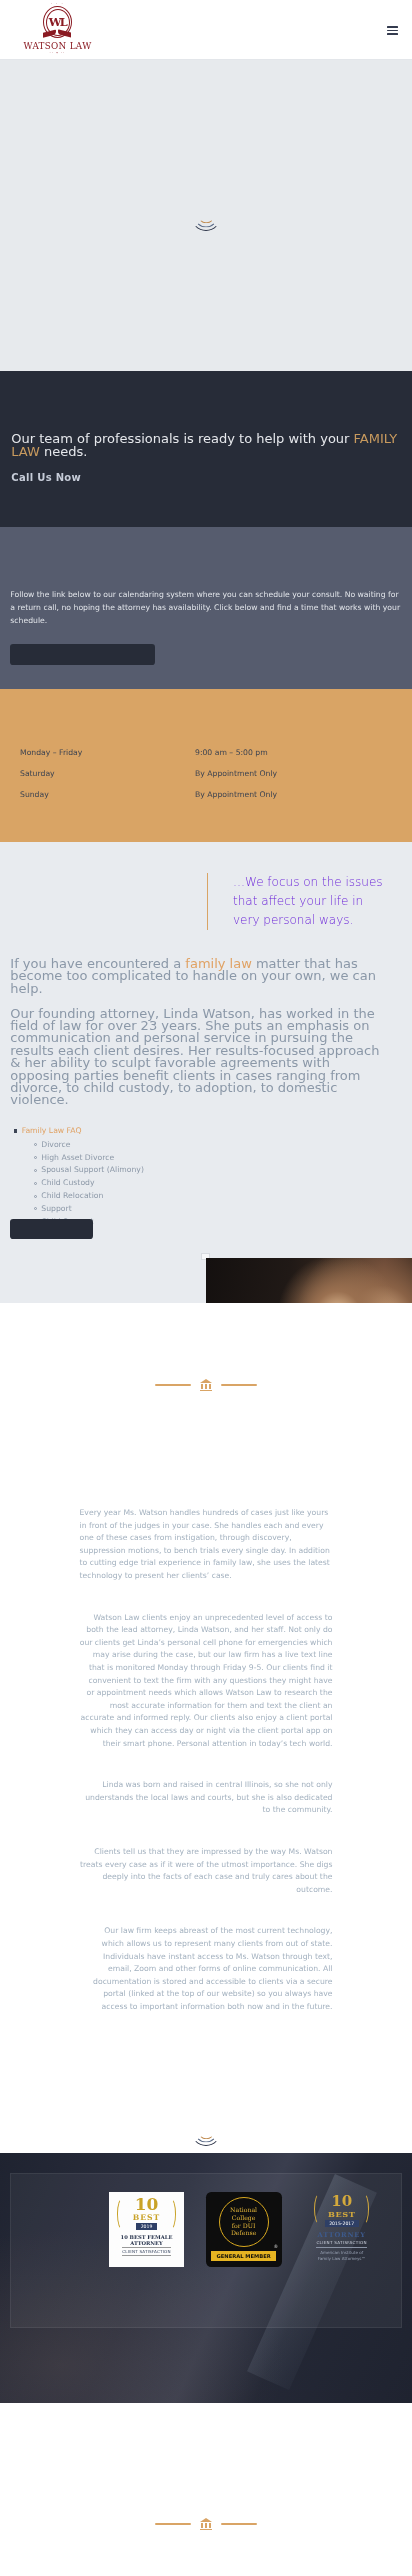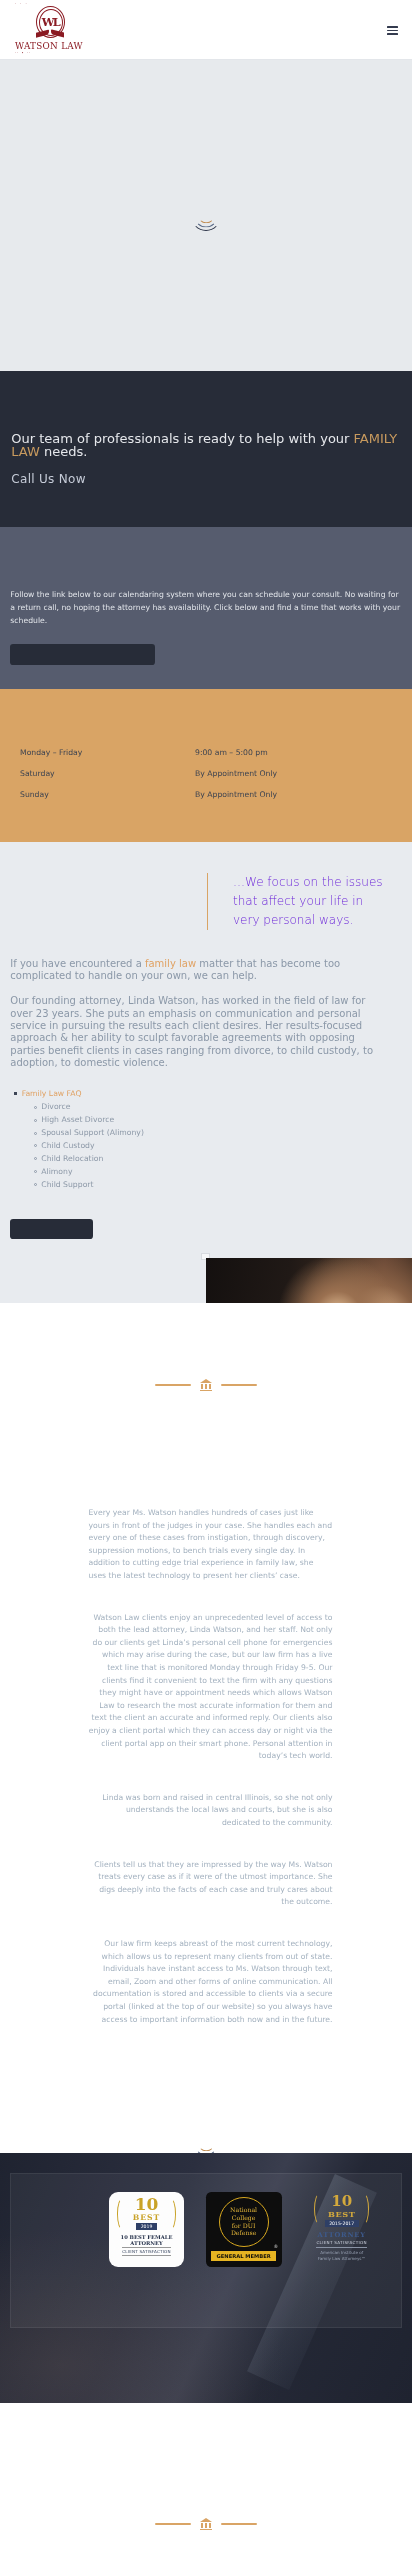--- a/index.html
+++ b/index.html
@@ -6,21 +6,21 @@
   html,body { width: 412px; }
   body {
     font-family: "DejaVu Sans", "Liberation Sans", sans-serif;
     background: #ffffff;
     color: #333;
   }
   section { width: 412px; overflow: hidden; position: relative; }
 
   
   .sec-header { height: 60px; background: #fff; border-bottom: 0.5px solid #e3e6ea; }
-  .logo { position: absolute; left: 15px; top: 2.1px; width: 71px; color: #8a1a22; cursor: pointer; }
+  .logo { position: absolute; left: 22px; top: 2.1px; width: 71px; text-align: center; color: #8a1a22; cursor: pointer; }
   .logo-dots-top { font-size: 3.6px; letter-spacing: 1.5px; line-height: 4.1px; }
   .emblem { width: 29px; height: 32px; margin: 0 auto; border: 0.5px solid #8a1a22; border-radius: 50%; position: relative; }
   .emblem-inner { position: absolute; inset: 1.5px; border: 0.5px solid #8a1a22; border-radius: 50%;
                   display: flex; align-items: center; justify-content: center; }
   .monogram { font-family: "DejaVu Serif", serif; font-size: 11.3px; font-weight: bold; letter-spacing: -1.5px; }
   .ribbon { position: absolute; top: 24px; width: 13.4px; height: 4.6px; background: #8a1a22; }
   .ribbon-l { left: 14.4px; transform: skewY(14deg); border-radius: 1px 0 0 3.1px; }
   .ribbon-r { right: 14.4px; transform: skewY(-14deg); border-radius: 0 1px 3.1px 0; }
   .logo-name { font-family: "DejaVu Serif", serif; font-size: 8.8px; letter-spacing: 0.3px; margin-top: 3.1px; white-space: nowrap; }
   .logo-dots-bottom { font-size: 3.6px; letter-spacing: 1px; line-height: 4.6px; }
@@ -34,40 +34,40 @@
   .arc { position: absolute; left: 50%; top: 50%; transform: translate(-50%,-50%);
          border: 1.5px solid transparent; border-radius: 50%; }
   .arc1 { width: 15.5px; height: 15.5px; border-bottom-color: #c08c52; }
   .arc2 { width: 23px; height: 23px; border-bottom-color: #5d6d89; }
   .arc3 { width: 30px; height: 30px; border-bottom-color: #2c3347; }
 
   
   .sec-cta { height: 156px; background: #272c38; padding: 61px 11.3px 0; }
   .cta-text { font-size: 13px; color: #e6e8ec; line-height: 13px; }
   .cta-highlight { color: #c89a5e; }
-  .cta-heading { margin-top: 14.4px; font-size: 12px; font-weight: 400; color: #c6ccd8; letter-spacing: 0.3px; }
+  .cta-heading { margin-top: 14.4px; font-size: 10px; font-weight: 700; color: #c6ccd8; letter-spacing: 0.3px; }
 
   
   .sec-schedule { height: 162px; background: #565c6e; padding: 61px 10.3px 0; }
   .schedule-text { font-size: 7.7px; line-height: 13px; color: #e2e5ea; max-width: 393px; }
   .btn-dark { display: block; margin-top: 16.5px; width: 145px; height: 21px;
               background: #272c38; border: none; border-radius: 3.1px; cursor: pointer; color: #fff; }
   .btn-dark-sm { width: 83px; height: 20.6px; }
 
   
   .sec-hours { height: 153px; background: #d9a465; padding-top: 58px; color: #3d4350; }
   .hours-row { display: flex; margin-bottom: 8.8px; font-size: 7.7px; line-height: 12.4px; }
   .hours-label { width: 195px; padding-left: 20px; }
   .hours-value { }
 
   
   .sec-about { height: 461px; background: #e8ebef; }
   .quote { margin: 31px 0 0 207px; width: 179px; border-left: 1px solid #d9a465;
            padding-left: 25px; font-size: 12px; line-height: 19px; font-weight: 300; color: #6d28d9; }
-  .about-p { margin: 28px 10.3px 0; width: 377px; font-size: 10px; line-height: 12.4px; color: #8b98a8; }
+  .about-p { margin: 28px 10.3px 0; width: 377px; font-size: 13px; line-height: 12.4px; color: #8b98a8; }
   .about-p + .about-p { margin-top: 12.4px; }
   .link-orange { color: #e0a264; text-decoration: none; cursor: pointer; }
   .faq-list { margin: 19.6px 0 0 14px; list-style: none; }
   .faq-head-row { display: flex; align-items: center; }
   .sq-bullet { width: 3.1px; height: 3.1px; background: #3d4556; margin-right: 4.6px; flex: none; }
   .faq-head { font-size: 7.7px; }
   .faq-sub { margin-top: 5.2px; }
   .faq-sub-row { display: flex; align-items: center; margin: 0 0 5.2px 19.6px; cursor: pointer; }
   .o-bullet { width: 3.1px; height: 3.1px; border: 0.5px solid #8d99a8; border-radius: 50%; margin-right: 4.6px; flex: none; }
   .faq-sub-label { font-size: 7.7px; color: #8d99a8; line-height: 7.7px; }
@@ -86,37 +86,37 @@
   .divider { display: flex; align-items: center; justify-content: center; gap: 7.7px; }
   .div-line { width: 36px; height: 1.5px; background: #d9a465; border-radius: 1px; }
   .court { width: 14.4px; }
   .court-roof { width: 0; height: 0; margin: 0 auto;
                 border-left: 6.2px solid transparent; border-right: 6.2px solid transparent;
                 border-bottom: 4.1px solid #d9a465; }
   .court-cols { display: flex; justify-content: center; gap: 1.5px; margin-top: 1px; }
   .court-col { width: 2.1px; height: 4.6px; background: #d9a465; }
   .court-base { width: 11.3px; height: 1.5px; background: #d9a465; margin: 1px auto 0; }
   .body-col { width: 253px; margin: 116px auto 0; }
-  .body-col p { font-size: 7.7px; line-height: 12.6px; color: #a3b1bf; margin-left: 9px; }
+  .body-col p { font-size: 7.7px; line-height: 12.6px; color: #a3b1bf; }
   .body-col p + p { margin-top: 29px; text-align: right; }
   .body-spinner { margin: 101px auto 0; }
 
   
   .sec-awards { height: 250px;
     background:
       radial-gradient(ellipse at 15% 85%, rgba(120,100,90,0.25) 0%, rgba(0,0,0,0) 45%),
       linear-gradient(115deg, #1f2330 0%, #2b2f3f 38%, #3a3e4e 55%, #23273490 70%, #1f2330 100%),
       #242836; }
   .awards-streak { position: absolute; left: 289px; top: 20.6px; width: 46px; height: 216px;
                    background: linear-gradient(100deg, rgba(180,195,215,0.18), rgba(120,135,160,0.05));
                    transform: rotate(24deg); }
   .awards-panel { position: absolute; left: 10.3px; right: 10.3px; top: 19.6px; height: 155px;
                   background: rgba(255,255,255,0.05); border: 0.5px solid rgba(255,255,255,0.07); }
   .badges { position: absolute; left: 109px; top: 39px; display: flex; gap: 21.6px; align-items: flex-start; }
-  .badge { flex: none; border-radius: 9px; }
+  .badge { flex: none; }
   .badge1 { width: 75px; height: 75px; background: #fdfdfd; position: relative;
             display: flex; flex-direction: column; align-items: center; padding-top: 3.6px; }
   .laurel { position: absolute; top: 6.2px; width: 11.3px; height: 32px; border: 1px solid #c9a227;
             border-radius: 50%; border-top-color: transparent; border-bottom-color: transparent; }
   .laurel-l { left: 8.2px; border-right-color: transparent; }
   .laurel-r { right: 8.2px; border-left-color: transparent; }
   .b-num { font-family: "DejaVu Serif", serif; font-size: 17px; font-weight: bold; color: #c9a227; line-height: 1; }
   .b-best { font-family: "DejaVu Serif", serif; font-size: 7.7px; font-weight: bold; color: #c9a227; letter-spacing: 1px; }
   .b-year { background: #2e3f66; color: #fff; font-size: 4.6px; padding: 1px 4.6px; margin-top: 1.5px; }
   .b1-l1 { margin-top: 3.6px; font-family: "DejaVu Serif", serif; font-size: 5.2px; font-weight: bold; color: #1e2a44; }
@@ -225,21 +225,21 @@
       <div class="faq-sub-row">
         <span class="o-bullet"></span>
         <span class="faq-sub-label">Child Custody</span>
       </div>
       <div class="faq-sub-row">
         <span class="o-bullet"></span>
         <span class="faq-sub-label">Child Relocation</span>
       </div>
       <div class="faq-sub-row">
         <span class="o-bullet"></span>
-        <span class="faq-sub-label">Alimony</span>
+        <span class="faq-sub-label">Support</span>
       </div>
       <div class="faq-sub-row">
         <span class="o-bullet"></span>
         <span class="faq-sub-label">Child Support</span>
       </div>
     </li>
   </ul>
   <button class="btn-dark btn-dark-sm about-btn"></button>
   <div class="photo-corner-box"></div>
   <div class="team-photo"></div>

